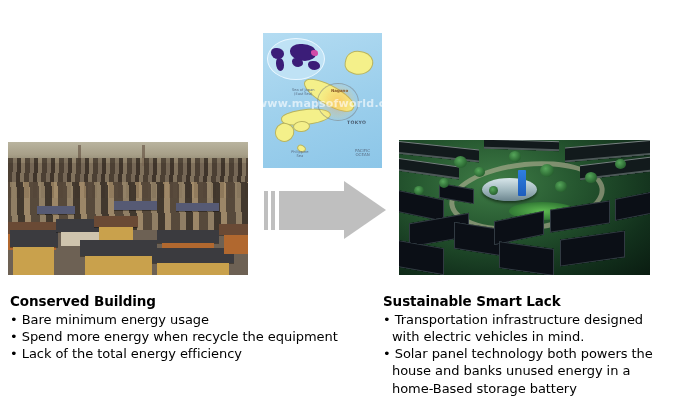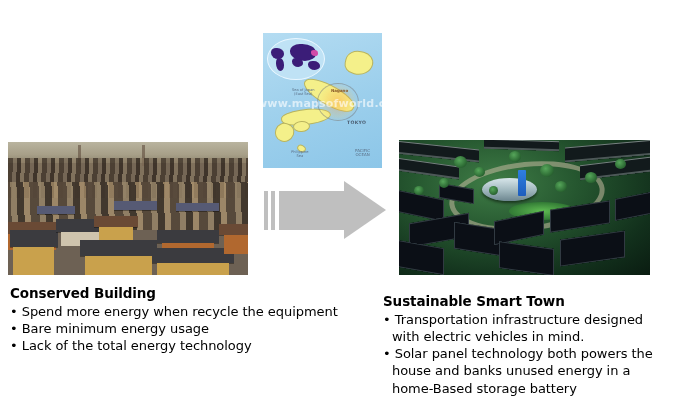--- a/index.html
+++ b/index.html
@@ -273,21 +273,21 @@
     left: 80px;
     top: 0;
     width: 0; height: 0;
     border-top: 29.5px solid transparent;
     border-bottom: 29.5px solid transparent;
     border-left: 42px solid #bfbfbf;
   }
 
   
   .caption { position: absolute; }
-  #caption-left  { left: 10px;  top: 285px; width: 350px; }
+  #caption-left  { left: 10px;  top: 293px; width: 350px; }
   #caption-right { left: 383px; top: 293px; width: 285px; }
   .caption h2 {
     margin: 0 0 1px 0;
     font-size: 13.5px;
     font-weight: bold;
     line-height: 1.25;
     letter-spacing: -0.1px;
   }
   .caption ul {
     margin: 0;
@@ -423,27 +423,27 @@
     <div class="tree" style="left:16%;top:28%;width:10px;height:10px;"></div>
     <div class="tree" style="left:36%;top:34%;width:9px;height:9px;"></div>
     <div class="tree" style="left:74%;top:24%;width:12px;height:11px;"></div>
     <div class="tree" style="left:86%;top:14%;width:11px;height:10px;"></div>
     <div class="tree" style="left:6%;top:34%;width:10px;height:9px;"></div>
   </div>
 
   <div class="caption" id="caption-left">
     <h2>Conserved Building</h2>
     <ul>
+      <li>Bare minimum energy usage</li>
       <li>Spend more energy when recycle the equipment</li>
-      <li>Bare minimum energy usage</li>
-      <li>Lack of the total energy technology</li>
+      <li>Lack of the total energy efficiency</li>
     </ul>
   </div>
 
   <div class="caption" id="caption-right">
-    <h2>Sustainable Smart Town</h2>
+    <h2>Sustainable Smart Lack</h2>
     <ul>
       <li>Transportation infrastructure designed with electric vehicles in mind.</li>
       <li>Solar panel technology both powers the house and banks unused energy in a home-Based storage battery</li>
     </ul>
   </div>
 
 </div>
 
 </body></html>

